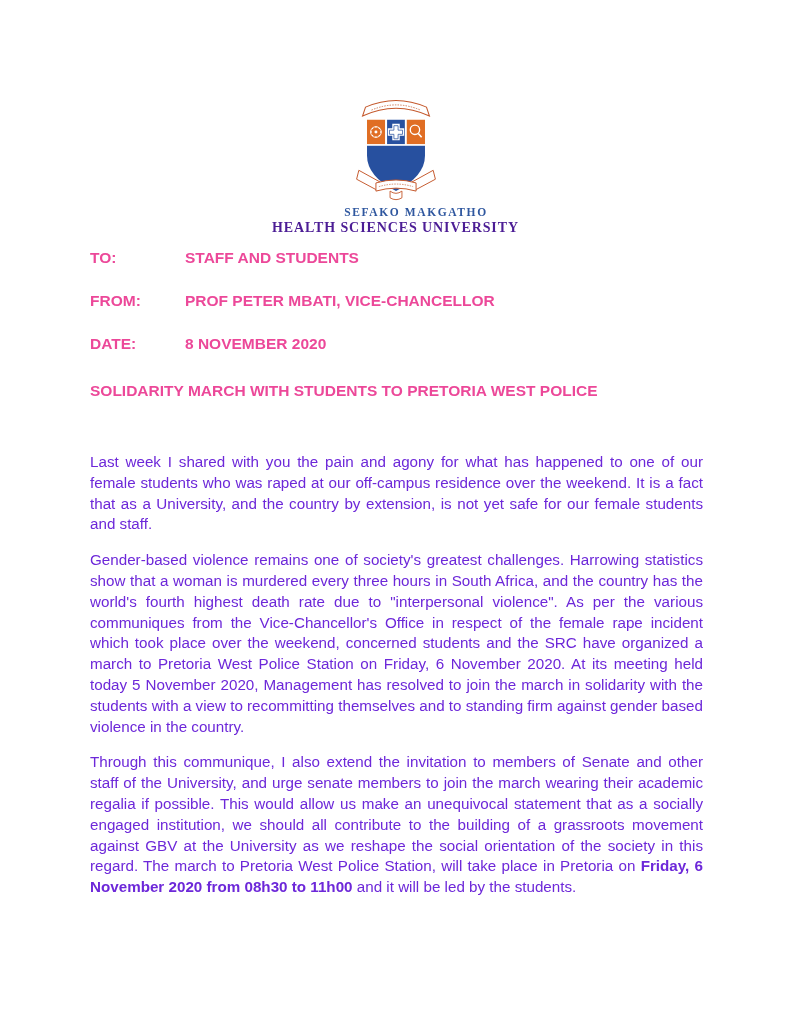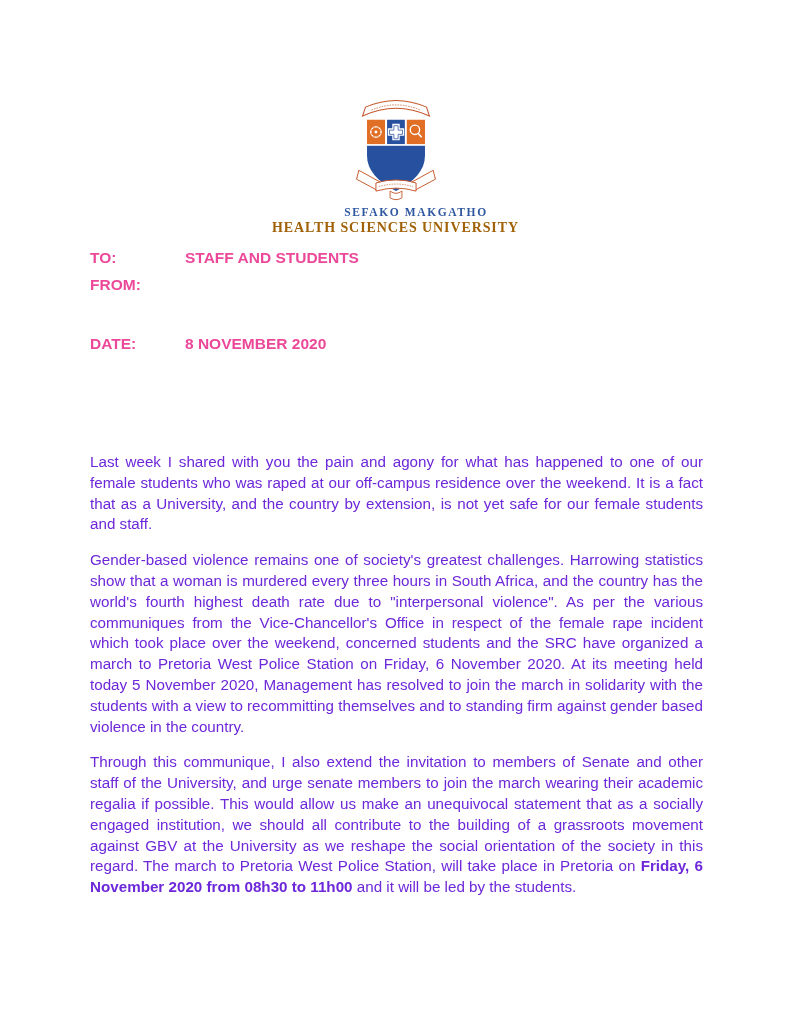--- a/index.html
+++ b/index.html
@@ -25,33 +25,33 @@
     font-size:11.5px;font-weight:bold;
     letter-spacing:1.6px;
     color:#2f579f;
     padding-left:41px;
   }
   .uni-name2{
     margin-top:2px;
     font-family:"Liberation Serif","DejaVu Serif",serif;
     font-size:14px;font-weight:bold;
     letter-spacing:0.9px;
-    color:#a16207;
+    color:#4c1d95;
   }
   
   .field-row{
     position:absolute;left:90px;
     display:flex;
     font-size:15.5px;font-weight:bold;
     color:#ec4899;
   }
   .f-label{width:95px;flex:0 0 95px;}
   .f-value{white-space:nowrap;}
   .row-to{top:249px;}
-  .row-from{top:276px;justify-content:center;}
+  .row-from{top:292px;justify-content:center;}
   .row-date{top:335px;}
   .row-subject{top:378px;}
   .subject-value{line-height:26.5px;}
   .subject-line{display:block;}
   
   .body-text{
     position:absolute;
     left:90px;top:452px;width:613px;
   }
   .body-text p{
@@ -115,27 +115,29 @@
     <div class="uni-name1">SEFAKO MAKGATHO</div>
     <div class="uni-name2">HEALTH SCIENCES UNIVERSITY</div>
   </div>
 
   <div class="field-row row-to">
     <span class="f-label">TO:</span>
     <span class="f-value">STAFF AND STUDENTS</span>
   </div>
   <div class="field-row row-from">
     <span class="f-label">FROM:</span>
+    <span class="f-value">PROF PETER MBATI, VICE-CHANCELLOR</span>
   </div>
   <div class="field-row row-date">
     <span class="f-label">DATE:</span>
     <span class="f-value">8 NOVEMBER 2020</span>
   </div>
   <div class="field-row row-subject">
     <span class="f-value subject-value">
+      <span class="subject-line">SOLIDARITY MARCH WITH STUDENTS TO PRETORIA WEST POLICE</span>
     </span>
   </div>
 
   <div class="body-text">
     <p>Last week I shared with you the pain and agony for what has happened to one of our female students who was raped at our off-campus residence over the weekend. It is a fact that as a University, and the country by extension, is not yet safe for our female students and staff.</p>
     <p>Gender-based violence remains one of society's greatest challenges. Harrowing statistics show that a woman is murdered every three hours in South Africa, and the country has the world's fourth highest death rate due to "interpersonal violence". As per the various communiques from the Vice-Chancellor's Office in respect of the female rape incident which took place over the weekend, concerned students and the SRC have organized a march to Pretoria West Police Station on Friday, 6 November 2020. At its meeting held today 5 November 2020, Management has resolved to join the march in solidarity with the students with a view to recommitting themselves and to standing firm against gender based violence in the country.</p>
     <p><span>Through this communique, I also extend the invitation to members of Senate and other staff of the University, and urge senate members to join the march wearing their academic regalia if possible. This would allow us make an unequivocal statement that as a socially engaged institution, we should all contribute to the building of a grassroots movement against GBV at the University as we reshape the social orientation of the society in this regard.  The march to Pretoria West Police Station, will take place in Pretoria on </span><span class="bold-inline">Friday, 6 November 2020 from 08h30 to 11h00</span><span> and it will be led by the students.</span></p>
   </div>
 
 </div>

